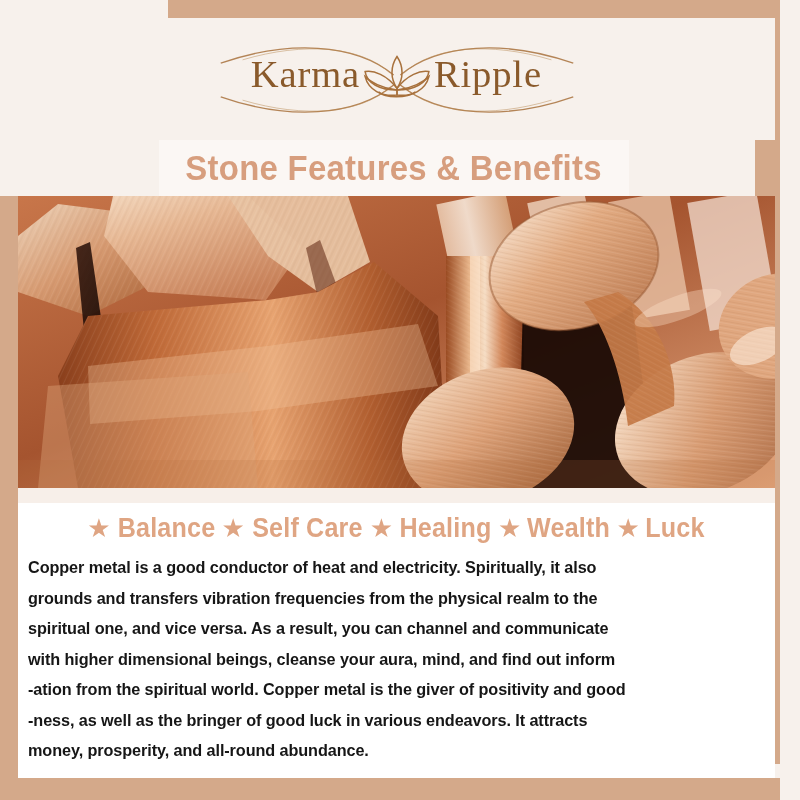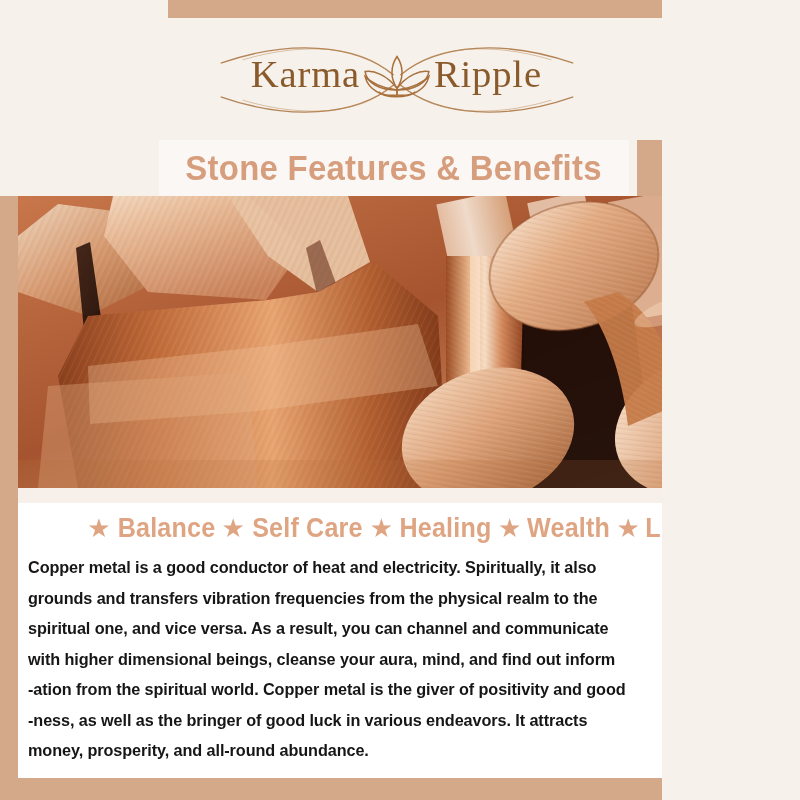--- a/index.html
+++ b/index.html
@@ -5,21 +5,21 @@
 <style>
   html,body{margin:0;padding:0;}
   body{
     width:800px;height:800px;
     background:#f7f1ec;
     font-family:"Liberation Sans",sans-serif;
     overflow:hidden;
   }
   #infographic{
     position:relative;
-    width:662px;height:800px;
+    width:780px;height:800px;
     background:#f7f1ec;
     overflow:hidden;
   }
 
   
   .frame-top{
     position:absolute;left:168px;top:0;width:632px;height:18px;
     background:#d4a98a;
   }
   .frame-right{

